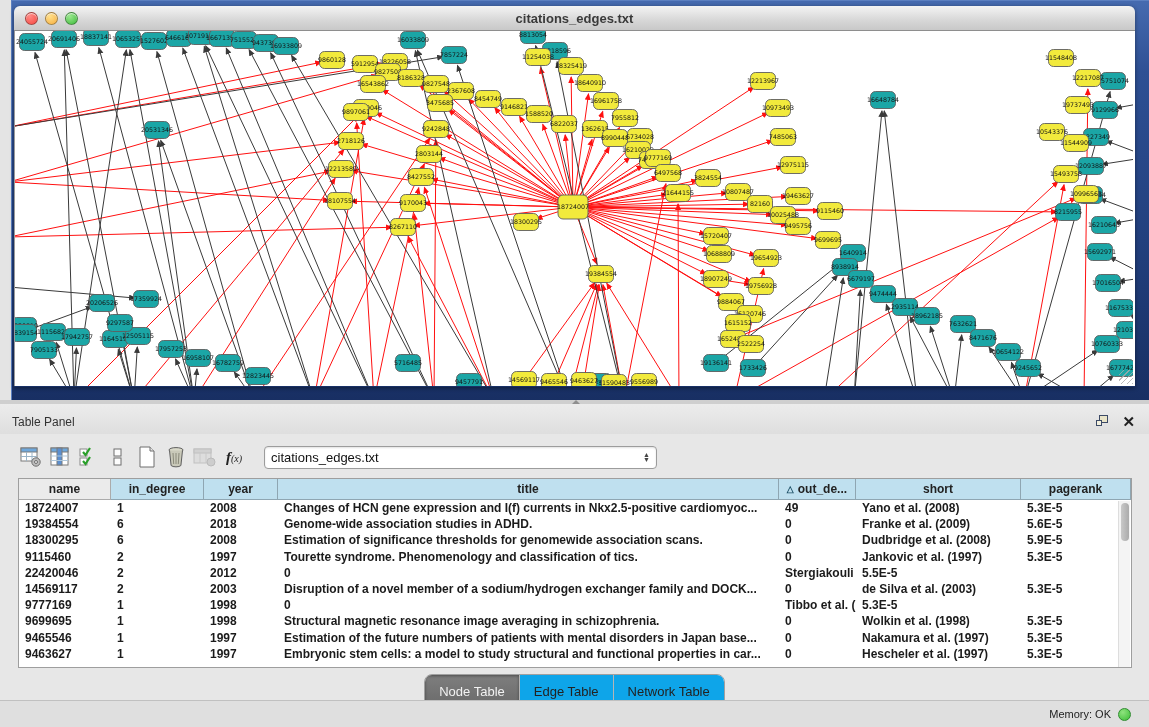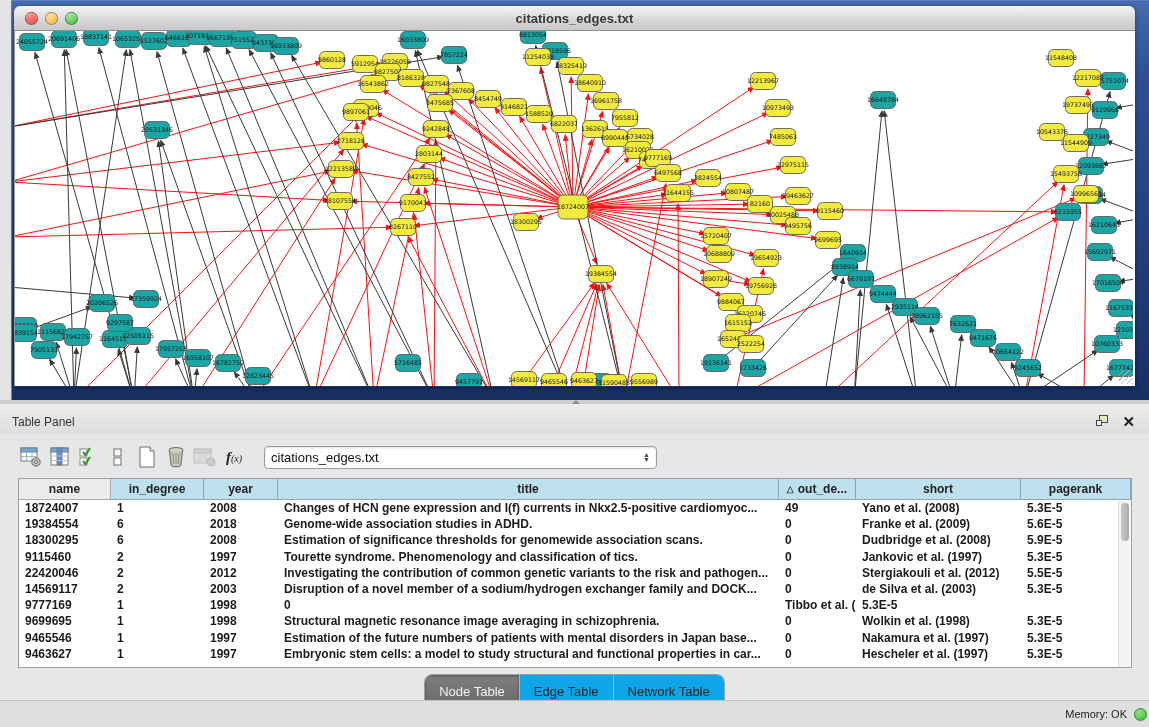--- a/index.html
+++ b/index.html
@@ -68,21 +68,21 @@
 
   .tabsrow { position:absolute; left:0; top:240px; width:1149px; display:flex; justify-content:center; }
   .seg { display:flex; border:1px solid #A0A0A0; border-radius:8px; overflow:hidden; height:34px;
     background:#FFF; box-shadow:0 1px 0 rgba(255,255,255,.8); }
   .seg-item { font-size:13px; color:#222; padding:1px 14px 0; display:flex; align-items:center; border-right:1px solid #B5B5B5; background:#0ea5e9; }
   .seg-item:last-child { border-right:none; }
   .seg-item.active { background:linear-gradient(180deg,#7E7E7E,#6A6A6A); color:#F2F2F2; box-shadow:inset 0 1px 3px rgba(0,0,0,.4); }
 
   
   .statusbar { position:absolute; left:0; top:700px; width:1149px; height:27px;
-    background:#DFDFDF; border-top:1px solid #C0C0C0; display:flex; align-items:center; justify-content:flex-end; padding-right:2px; gap:7px; }
+    background:#DFDFDF; border-top:1px solid #C0C0C0; display:flex; align-items:center; justify-content:flex-end; padding-right:18px; gap:7px; }
   .mem-label { font-size:11px; color:#222; }
   .mem-dot { width:13px; height:13px; border-radius:50%; border:1px solid #2F8C2F;
     background:radial-gradient(circle at 35% 30%, #8FE37E, #3CBE37); }
 
   
   .mini { display:block; }
 </style>
 </head>
 <body>
 
@@ -941,21 +941,20 @@
           <div class="td">1997</div>
           <div class="td">Tourette syndrome. Phenomenology and classification of tics.</div>
           <div class="td">0</div>
           <div class="td">Jankovic et al. (1997)</div>
           <div class="td">5.3E-5</div>
         </div>
         <div class="trow">
           <div class="td">22420046</div>
           <div class="td">2</div>
           <div class="td">2012</div>
-          <div class="td">Investigating the contribution of common genetic variants to the risk and pathogen...</div>
           <div class="td">0</div>
           <div class="td">Stergiakouli et al. (2012)</div>
           <div class="td">5.5E-5</div>
         </div>
         <div class="trow">
           <div class="td">14569117</div>
           <div class="td">2</div>
           <div class="td">2003</div>
           <div class="td">Disruption of a novel member of a sodium/hydrogen exchanger family and DOCK...</div>
           <div class="td">0</div>

